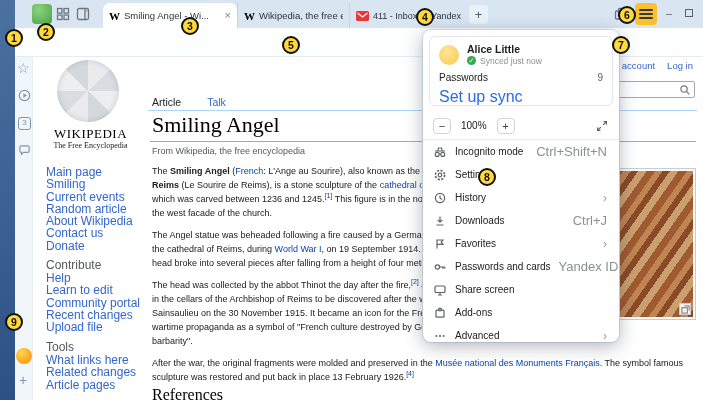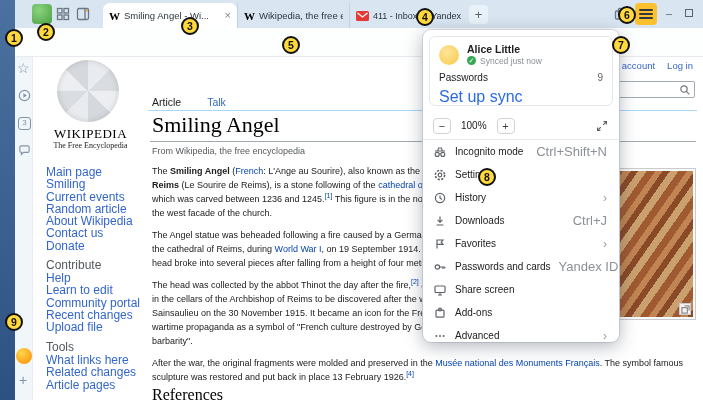--- a/index.html
+++ b/index.html
@@ -267,21 +267,21 @@
     <span class="pt-link">Talk</span>
   </div>
   <div class="tabline"></div>
   <div class="wtitle">Smiling Angel</div>
   <div class="whr"></div>
   <div class="wsub">From Wikipedia, the free encyclopedia</div>
 
   <div class="article">
     <div class="para">
         <div class="tl"><span>The </span><span class="rt-b">Smiling Angel</span><span> (</span><span class="rt-a">French</span><span>: </span><span class="rt-i">L'Ange au Sourire</span><span>), also known as the </span><span class="rt-b">Smile of</span></div>
-        <div class="tl"><span class="rt-b">Reims</span><span> (</span><span class="rt-i">Le Sourire de Reims</span><span>), is a stone following of the </span><span class="rt-a">cathedral of Reims</span><span>,</span></div>
+        <div class="tl"><span class="rt-b">Reims</span><span> (</span><span class="rt-i">Le Sourire de Reims</span><span>), is a stone sculpture of the </span><span class="rt-a">cathedral of Reims</span><span>,</span></div>
         <div class="tl"><span>which was carved between 1236 and 1245.</span><sup class="rt-sup">[1]</sup><span> This figure is in the north portal of</span></div>
         <div class="tl"><span>the west facade of the church.</span></div>
       </div>
     <div class="para">
         <div class="tl"><span>The Angel statue was beheaded following a fire caused by a German shell hitting</span></div>
         <div class="tl"><span>the cathedral of Reims, during </span><span class="rt-a">World War I</span><span>, on 19 September 1914. The angel's</span></div>
         <div class="tl"><span>head broke into several pieces after falling from a height of four metres.</span></div>
       </div>
     <div class="para">
         <div class="tl"><span>The head was collected by the abbot Thinot the day after the fire,</span><sup class="rt-sup">[2]</sup><span> and stored</span></div>

